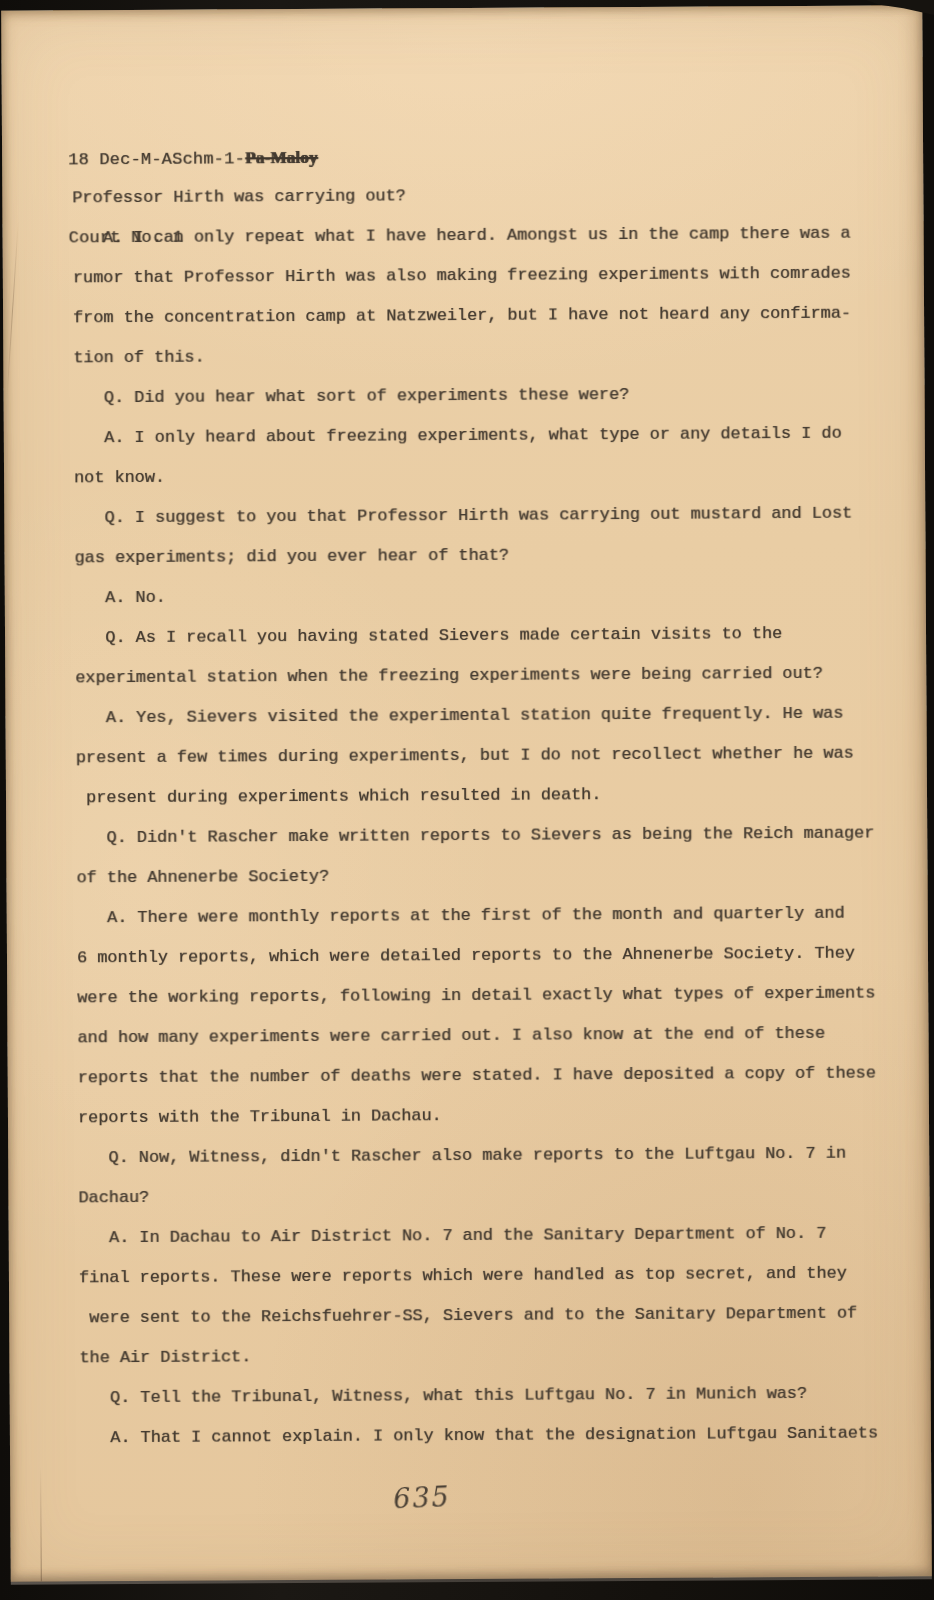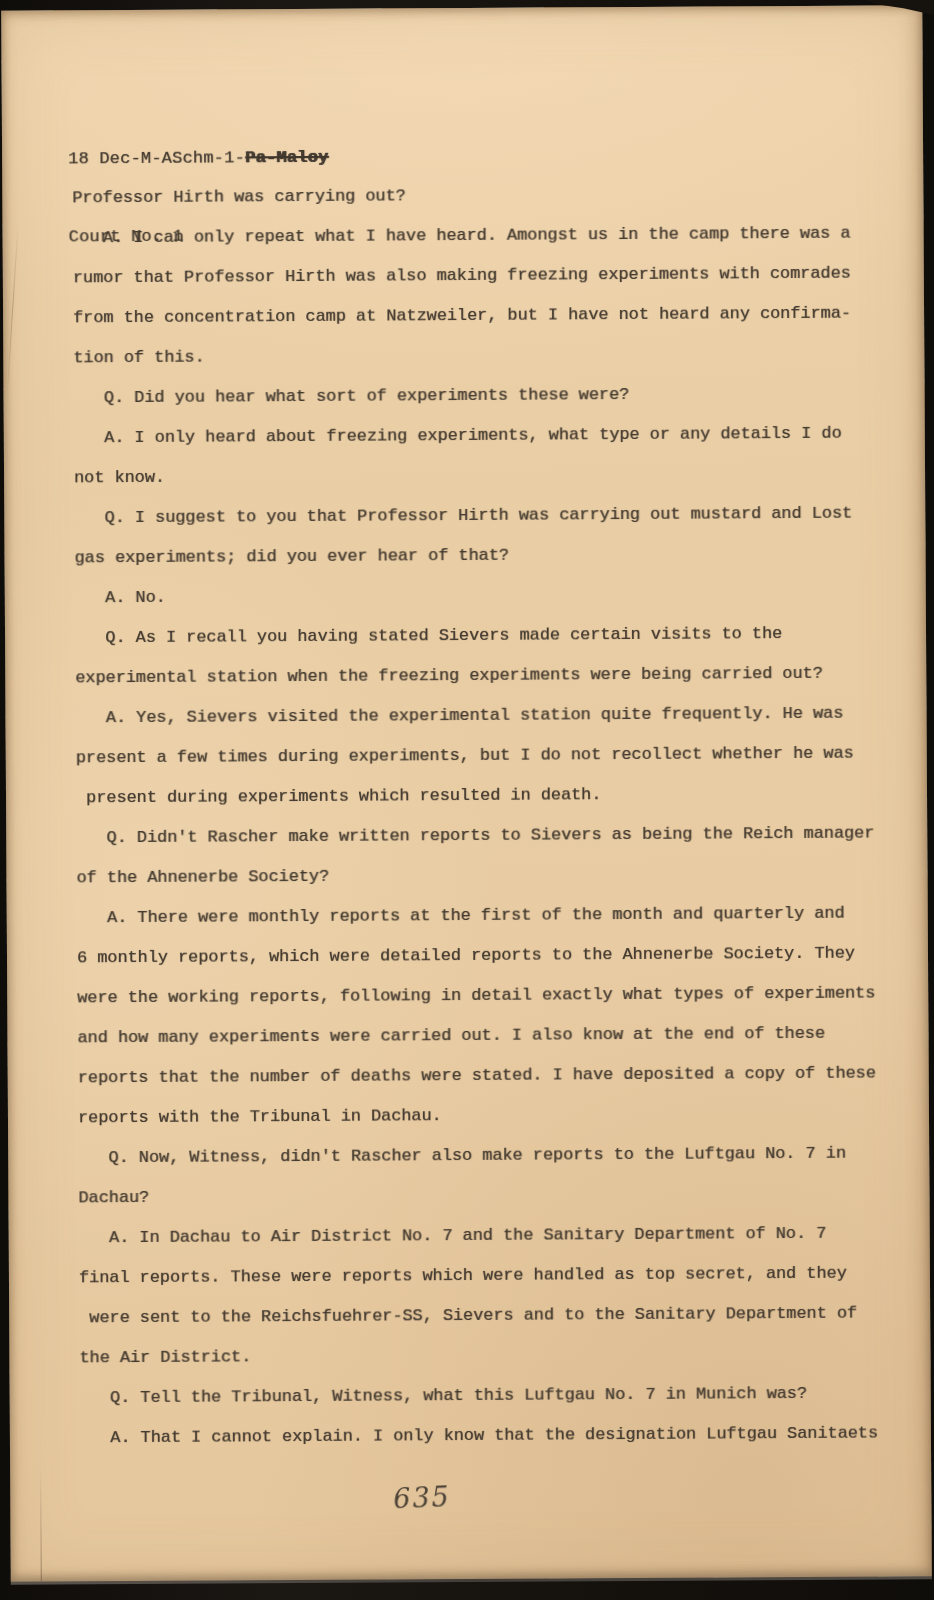--- a/index.html
+++ b/index.html
@@ -55,20 +55,21 @@
     white-space: pre;
   }
   .overstruck {
     font-weight: bold;
     text-decoration: line-through;
     text-decoration-thickness: 1.5px;
     text-decoration-color: rgba(62,52,42,0.65);
     text-shadow:
       0.9px 0 0 currentColor,
       0.5px 0.4px 0.8px rgba(70,55,40,0.6);
+    font-family: Liberation Serif, serif;
   }
   .body-lines {
     position: absolute;
     left: 70px;
     top: 168px;
     font-size: 17px;
     line-height: 40px;
     letter-spacing: -0.1px;
   }
   .line {

